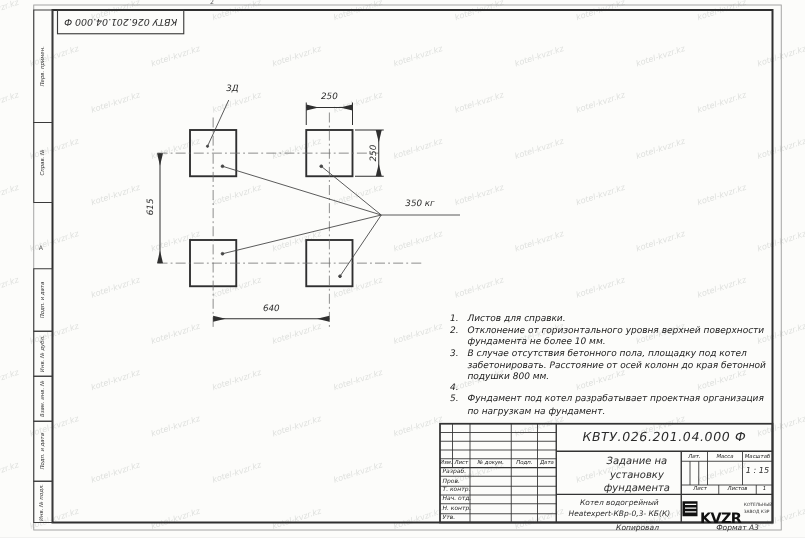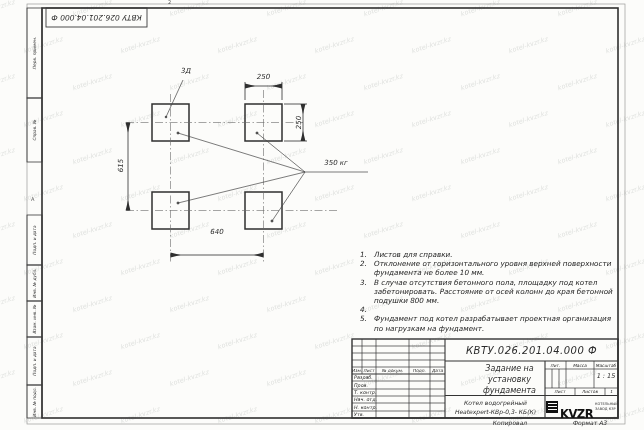--- a/index.html
+++ b/index.html
@@ -239,21 +239,21 @@
   <div class="abs mlabel" style="left:9.5px;top:235px;width:50px;">Подп. и дата</div>
   <div class="abs mlabel" style="left:16.5px;top:278px;width:36px;">Инв. № дубл.</div>
   <div class="abs mlabel" style="left:16.5px;top:314px;width:36px;">Взам. инв. №</div>
   <div class="abs mlabel" style="left:10.5px;top:356px;width:48px;">Подп. и дата</div>
   <div class="abs mlabel" style="left:18px;top:396.5px;width:33px;">Инв. № подл.</div>
 
   <div class="abs dim ctr" style="left:176px;top:67px;width:20px;">3Д</div>
   <div class="abs dim ctr" style="left:245px;top:73px;width:37px;">250</div>
   <div class="abs dim ctr rot90" style="left:287px;top:118px;width:24px;height:9px;">250</div>
   <div class="abs dim ctr rot90" style="left:109px;top:161px;width:24px;height:9px;">615</div>
-  <div class="abs dim ctr" style="left:199px;top:228px;width:36px;font-style:italic;">640</div>
+  <div class="abs dim ctr" style="left:199px;top:243px;width:36px;font-style:italic;">640</div>
   <div class="abs dim ctr" style="left:306px;top:159px;width:60px;">350 кг</div>
 
   <div id="notes" class="abs">
     <ol>
       <li>
           <span class="n">1.</span>
           <span>Листов для справки.</span>
         </li>
       <li>
           <span class="n">2.</span>

